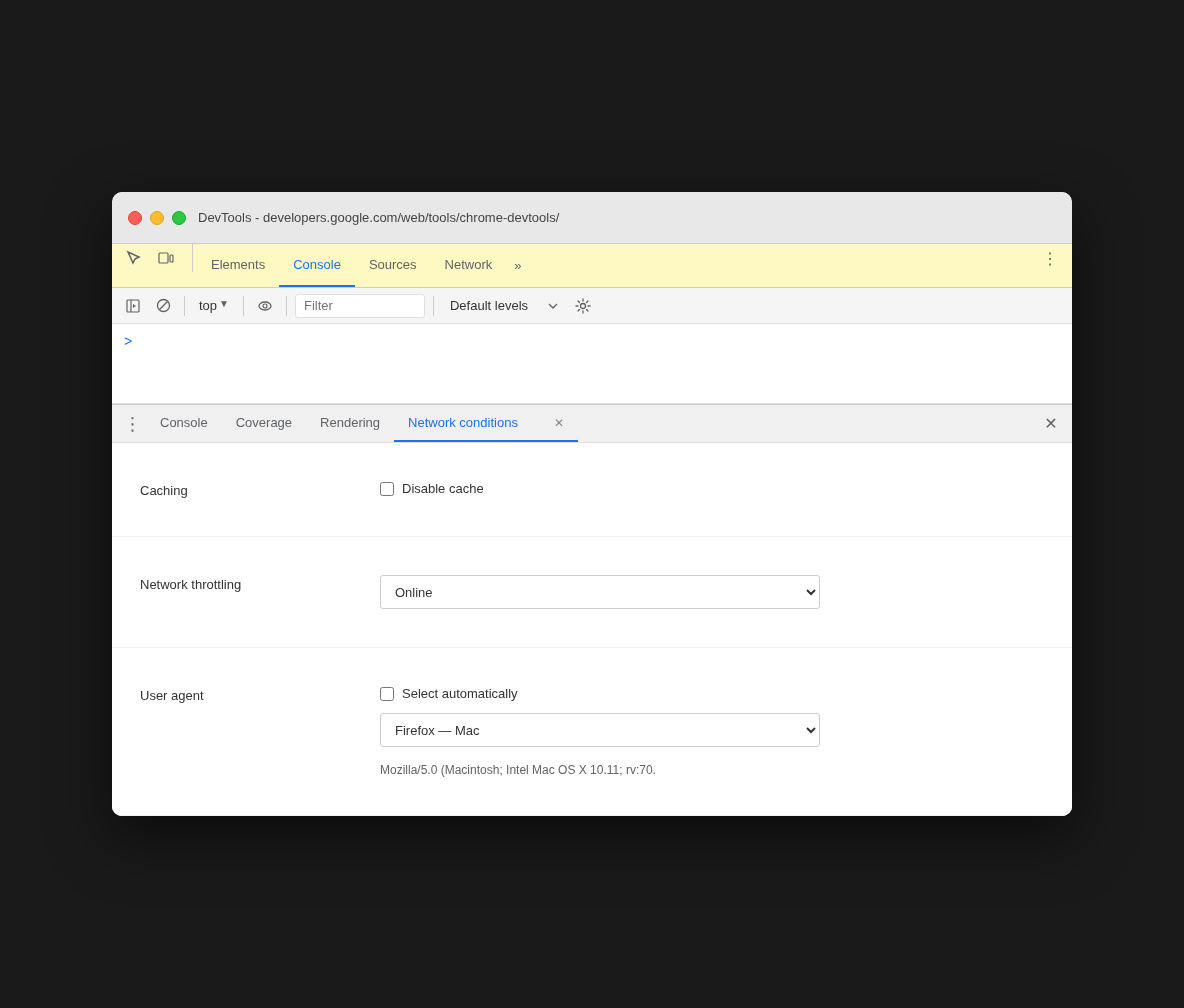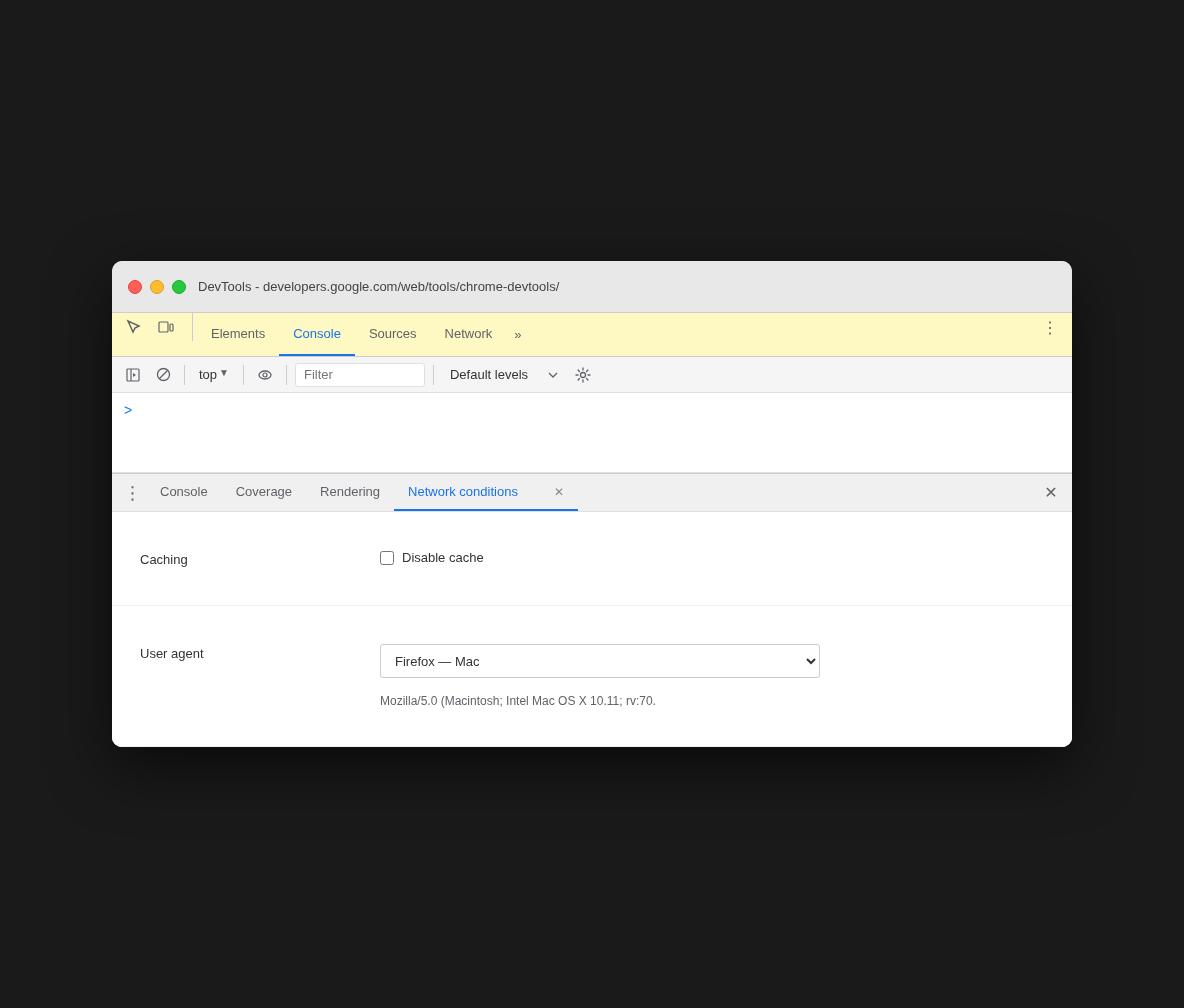--- a/index.html
+++ b/index.html
@@ -441,24 +441,40 @@
       <div class="nc-row">
         <div class="nc-label">Caching</div>
         <div class="nc-controls">
           <div class="checkbox-row">
             <input type="checkbox" id="disableCache" style="">
             <label class="checkbox-label" for="disableCache">Disable cache</label>
           </div>
         </div>
       </div>
 
+      <div class="nc-row">
+        <div class="nc-label">Network throttling</div>
+        <div class="nc-controls">
+          <select class="nc-select">
+            <option>Online</option>
+            <option>Fast 3G</option>
+            <option>Slow 3G</option>
+            <option>Offline</option>
+            <option>Add…</option>
+          </select>
+        </div>
+      </div>
 
       <div class="nc-row">
         <div class="nc-label">User agent</div>
         <div class="nc-controls">
+          <div class="checkbox-row">
+            <input type="checkbox" id="selectAuto" style="">
+            <label class="checkbox-label" for="selectAuto">Select automatically</label>
+          </div>
           <select class="nc-select">
             <option>Firefox — Mac</option>
             <option>Chrome — Mac</option>
             <option>Safari — Mac</option>
             <option>Internet Explorer 11</option>
           </select>
           <div class="ua-text">Mozilla/5.0 (Macintosh; Intel Mac OS X 10.11; rv:70.</div>
         </div>
       </div>
     </div>

